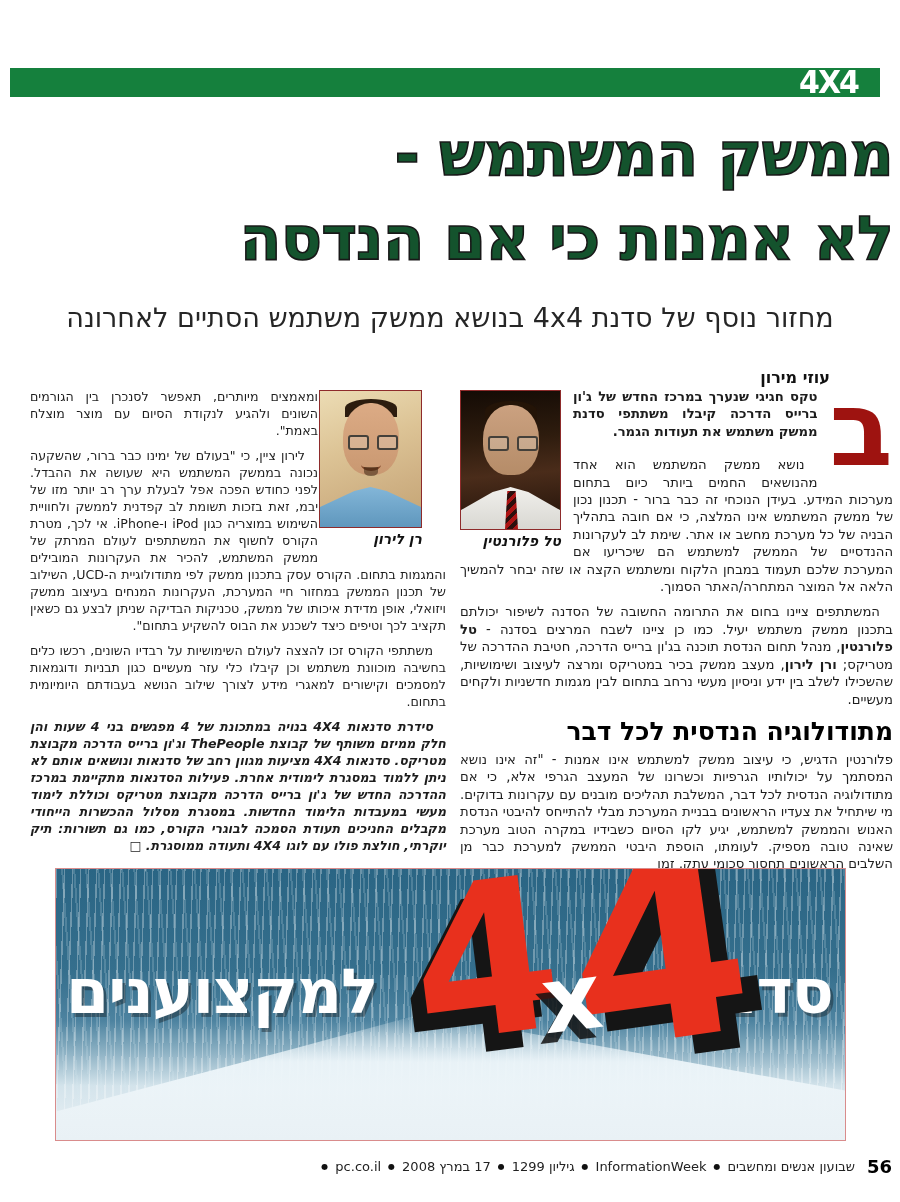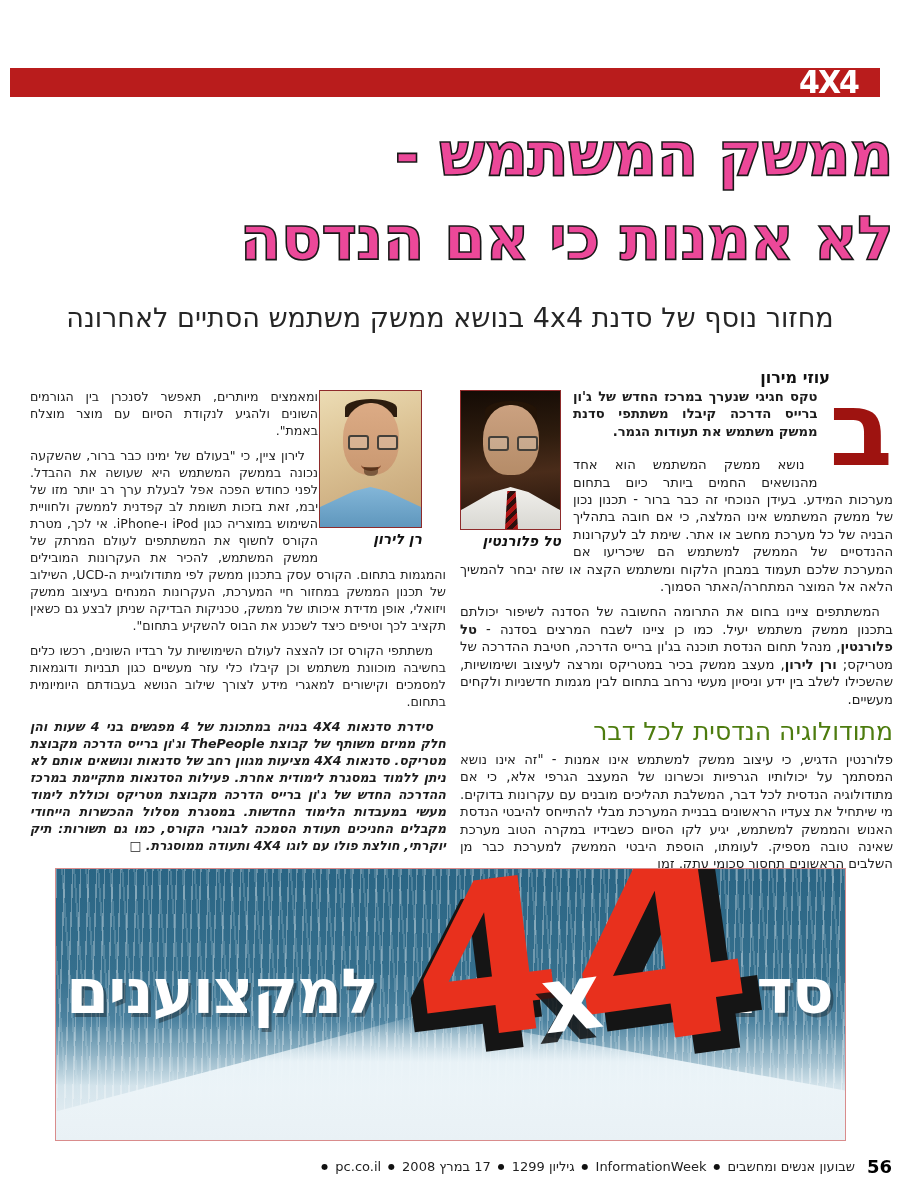--- a/index.html
+++ b/index.html
@@ -1,29 +1,29 @@
 <!DOCTYPE html>
 <html lang="he"><head>
 <meta charset="utf-8">
 <style>
   html,body{margin:0;padding:0;background:#fff;}
   .page{
     position:relative;width:900px;height:1202px;background:#fff;overflow:hidden;
     font-family:"DejaVu Sans",sans-serif;color:#1d1d1d;
   }
   
-  .topbar{position:absolute;top:68px;left:10px;width:870px;height:29px;background:#b91c1c;}
+  .topbar{position:absolute;top:68px;left:10px;width:870px;height:29px;background:#15803d;}
   .topbar .logo{
     position:absolute;right:22px;top:-4px;color:#fff;font-weight:bold;
     font-size:30px;letter-spacing:-2px;transform:scaleY(1.08);
   }
   
   .headline{
     position:absolute;top:112px;right:7px;left:40px;direction:rtl;text-align:right;
-    font-weight:bold;font-size:61px;line-height:84px;color:#ec4899;letter-spacing:-1px;
+    font-weight:bold;font-size:61px;line-height:84px;color:#14532d;letter-spacing:-1px;
     -webkit-text-stroke:1.6px #181818;
   }
   .subtitle{
     position:absolute;top:302px;left:0;width:100%;direction:rtl;text-align:center;
     font-size:27px;color:#262626;
   }
   .byline{
     position:absolute;top:368px;right:70px;direction:rtl;
     font-size:16px;font-weight:bold;color:#111;
   }
@@ -38,22 +38,22 @@
   .col p{margin:0 0 8px 0;text-indent:13px;}
   .col p.flush{text-indent:0;margin-bottom:16px;}
   .col p.cont{text-indent:0;}
   .dropcap{
     float:right;font-size:104px;line-height:78px;font-weight:bold;color:#9e1310;
     margin:2px 0 6px 12px;
   }
   .intro-bold{font-weight:bold;}
   .name-bold{font-weight:bold;}
   .red-heading{
-    font-size:25px;line-height:30px;color:#4d7c0f;margin:9px 0 4px 0;text-indent:0;
-    font-weight:normal;
+    font-size:25px;line-height:30px;color:#000000;margin:9px 0 4px 0;text-indent:0;
+    font-weight:bold;
   }
   .endpara{font-weight:bold;font-style:italic;}
   
   figure{margin:0;}
   .fig-tal{float:left;margin:2px 12px 4px 0;width:101px;}
   .fig-ran{float:right;margin:2px 24px 4px 12px;width:92px;}
   .photo{position:relative;width:99px;height:138px;border:1px solid #8e2b2b;overflow:hidden;}
   .fig-ran .photo{width:101px;height:136px;}
   figcaption{
     font-weight:bold;font-size:14px;text-align:right;margin-top:3px;color:#111;

